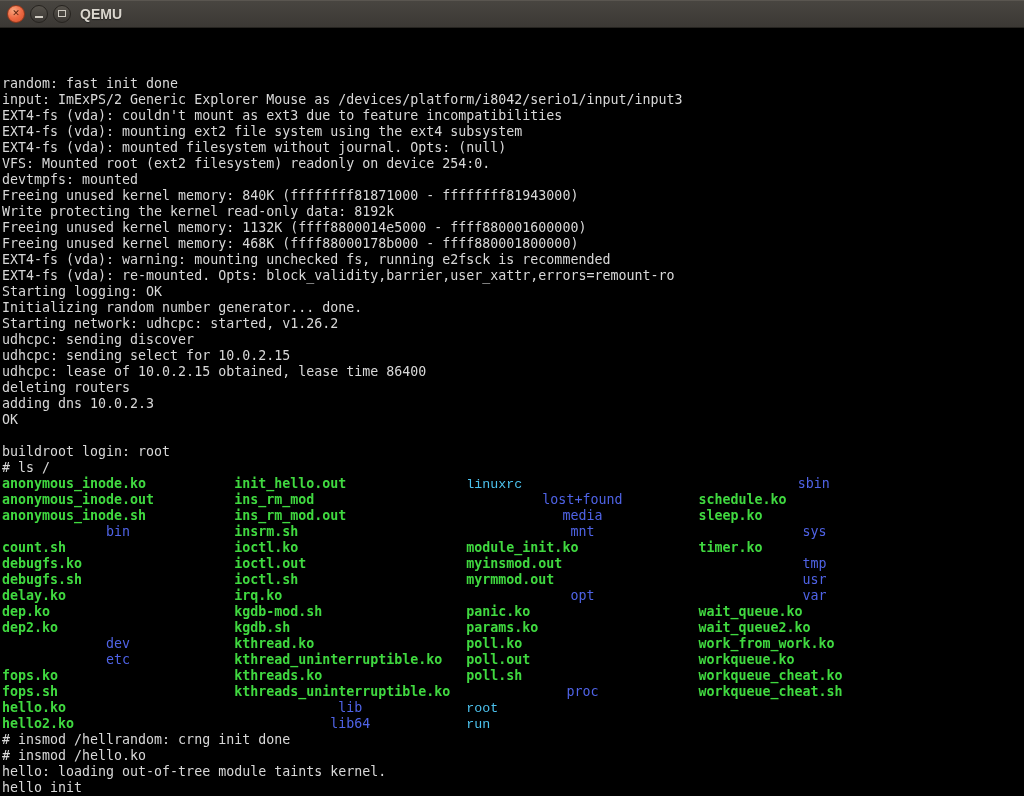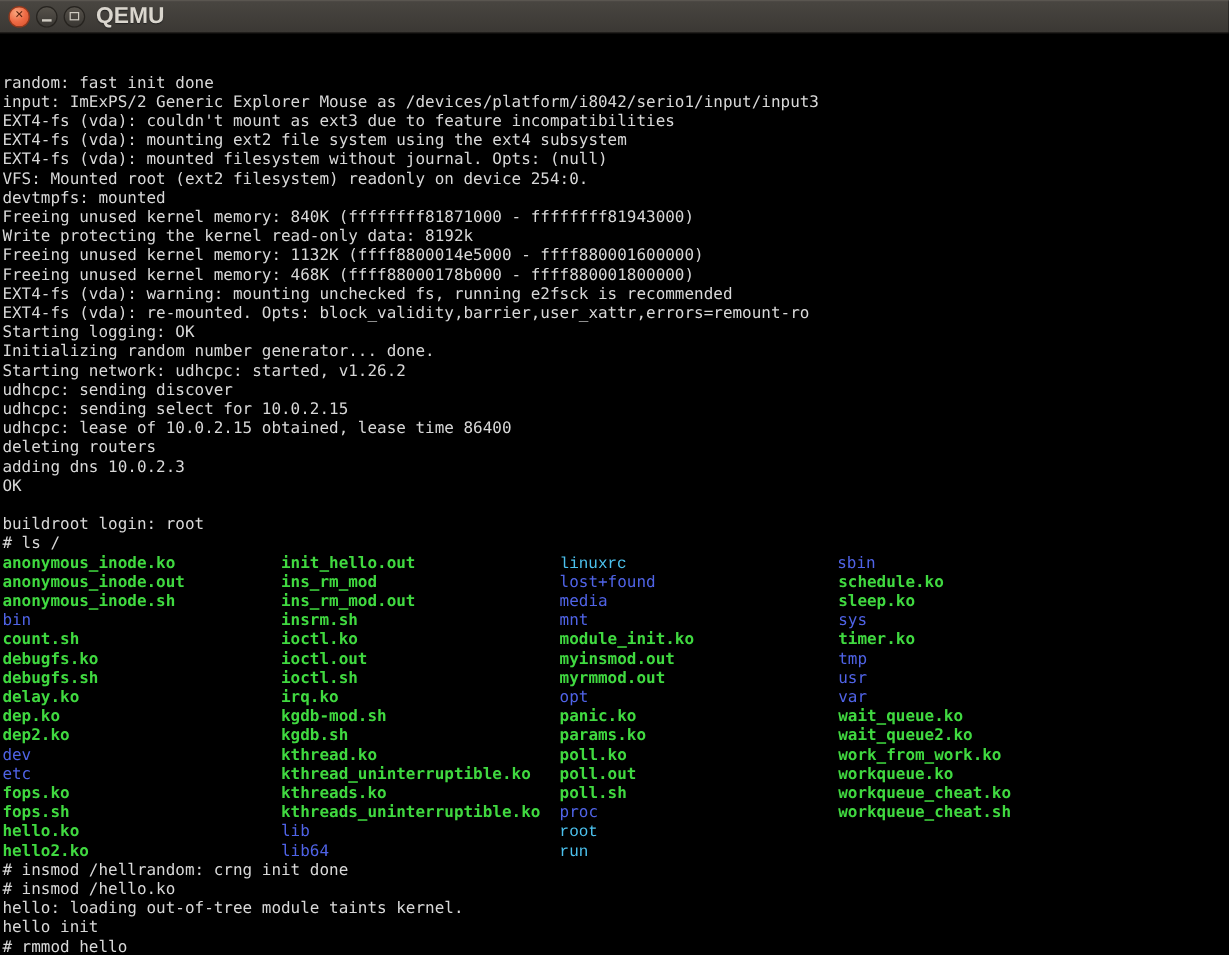--- a/index.html
+++ b/index.html
@@ -26,34 +26,34 @@
     border:1px solid #93381c; color:#541f0c; font-weight:bold;
   }
   .btn-min, .btn-max {
     background:linear-gradient(#56524b,#3a3733);
     border:1px solid #26231f; color:#cfcbc2;
   }
   .btn-min span { display:block; width:8px; height:2px; background:#cfcbc2; margin-top:6px; }
   .btn-max span { display:block; width:8px; height:7px; border:1.5px solid #cfcbc2; }
   .title {
     margin-left:4px; font-family:"Liberation Sans", sans-serif;
-    font-weight:bold; font-size:19px; color:#dad6ce;
+    font-weight:bold; font-size:14px; color:#dad6ce;
     text-shadow:0 1px 1px #222;
   }
 
   .terminal {
     flex:1 1 auto; background:#000; overflow:hidden;
-    padding:2px 0 0 2px;
+    padding:16px 0 0 2px;
     font-size:13.3px; line-height:16px;
     color:var(--fg); white-space:pre;
   }
   .line { height:16px; }
   .ls-item { display:inline-block; width:29ch; white-space:pre; }
   .c-green { color:var(--green);font-weight:bold; }
-  .c-blue  { color:var(--blue); }
+  .c-blue  { color:var(--blue);text-align:center; }
   .c-cyan  { color:var(--cyan);font-family:Liberation Mono, monospace; }
 </style>
 </head>
 <body>
 
 <div class="window">
   <div class="titlebar">
     <div class="winbtn btn-close">
       <span>✕</span>
     </div>

